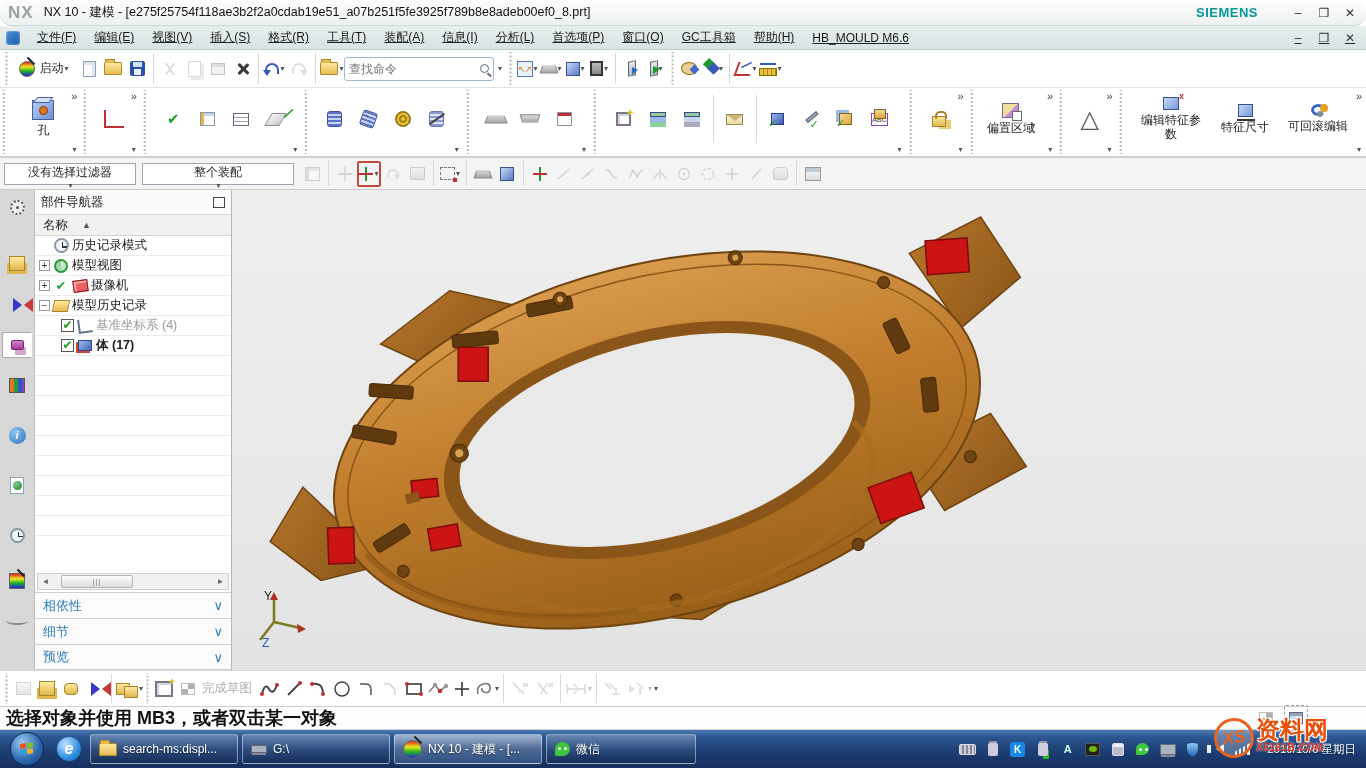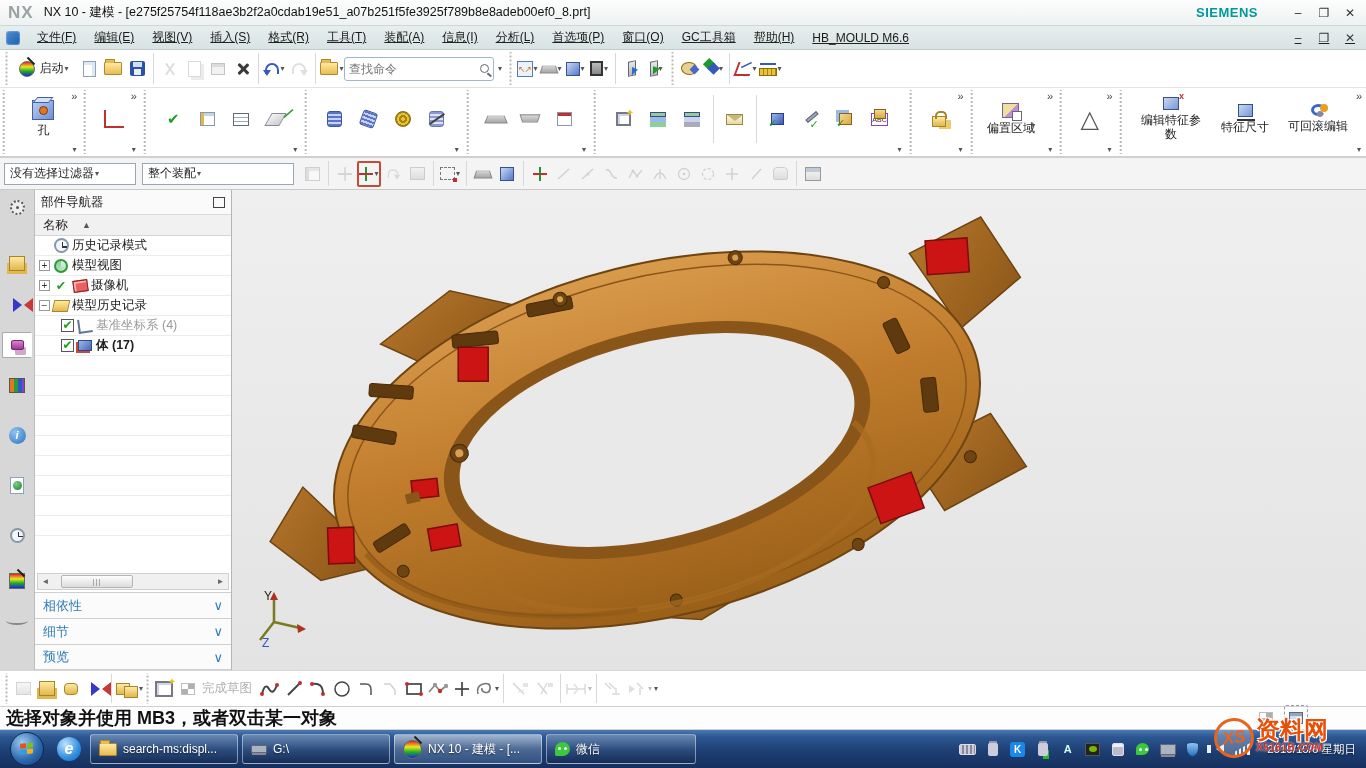--- a/index.html
+++ b/index.html
@@ -1,21 +1,21 @@
 <!DOCTYPE html>
 <html><head>
 <meta charset="utf-8">
 <style>
   * { margin:0; padding:0; box-sizing:border-box; }
   html,body { width:1366px; height:768px; overflow:hidden; }
   body { font-family:"Liberation Sans","DejaVu Sans",sans-serif; font-size:12px; color:#222; background:#fff; }
   #screen { position:relative; width:1366px; height:768px; background:#fff; }
 
   
-  #titlebar { position:absolute; top:0; left:0; right:0; height:26px; background:linear-gradient(#fdfdfd,#eef1f1); display:flex; align-items:center; border-bottom:1px solid #cfd6d6; }
+  #titlebar { position:absolute; top:0; left:0; right:0; height:26px; background:linear-gradient(#fdfdfd,#eef1f1); display:flex; align-items:center; border-bottom:1px solid #cfd6d6;border-radius:12px; }
   .nx-logo { font-weight:bold; font-size:17px; color:#9aa4a4; letter-spacing:1px; margin:0 10px 0 8px; }
   #titlebar .title { font-size:12.5px; color:#111; flex:1; white-space:nowrap; overflow:hidden; }
   .siemens { color:#009999; font-weight:bold; font-size:13px; letter-spacing:.5px; margin-right:32px; }
   .winbtns { display:flex; gap:10px; margin-right:8px; color:#333; }
   .winbtns span { width:16px; text-align:center; cursor:default; font-size:12px; }
 
   
   #menubar { position:absolute; top:26px; left:0; right:0; height:24px; background:linear-gradient(#e7eeee,#d9e3e3); display:flex; align-items:center; border-bottom:1px solid #c2cccc;text-decoration:underline; }
   .menu-appicon { width:14px; height:14px; margin:0 8px 0 6px; background:linear-gradient(135deg,#4f8fd0,#1b5fae); border-radius:3px; box-shadow:inset 0 0 2px #bcd9f2; }
   .menu-item { padding:3px 9px; white-space:nowrap; color:#1a1a1a; }
@@ -37,21 +37,21 @@
   #ribbon { position:absolute; top:88px; left:0; right:0; height:70px; background:#fff; display:flex; border-bottom:2px solid #d0d0d0; }
   .rgroup { display:flex; align-items:center; position:relative; padding:4px 10px 10px 8px; }
   .rgroup .ovf { position:absolute; top:2px; right:4px; }
   .rgroup .dd { position:absolute; bottom:2px; right:5px; font-size:8px; }
   .bigbtn { display:flex; flex-direction:column; align-items:center; justify-content:center; min-width:56px; padding:2px 4px; border-radius:3px; }
   .bigbtn .lbl { font-size:12px; margin-top:3px; text-align:center; line-height:1.2; white-space:pre-line; }
   .mbtn { width:34px; height:34px; display:flex; align-items:center; justify-content:center; border-radius:3px; }
 
   
   #selbar { position:absolute; top:158px; left:0; right:0; height:32px; background:#f4f4f4; border-bottom:1px solid #c9c9c9; display:flex; align-items:center; padding-left:4px; }
-  .selselect { height:22px; border:1px solid #9aa7b2; background:#fff; display:flex; align-items:center; padding:0 5px; margin-right:6px; font-size:12px; color:#222; }
+  .selselect { height:22px; border:1px solid #9aa7b2; background:#fff; display:flex; align-items:center; padding:0 5px; margin-right:6px; font-size:12px; color:#222;flex-direction:column; }
   .hl { outline:2px solid #c64a3a; outline-offset:-2px; }
 
   
   #main { position:absolute; top:190px; left:0; right:0; height:480px; display:flex; }
   #resbar { width:35px; background:#d7d7d7; border-right:1px solid #bdbdbd; display:flex; flex-direction:column; align-items:center; padding-top:4px; gap:14px; }
   .resico { width:26px; height:26px; display:flex; align-items:center; justify-content:center; border-radius:2px; }
   .resico.active { background:#fff; border:1px solid #aaa; border-right-color:#fff; width:30px; }
 
   #navigator { width:197px; background:#fff; border-right:1px solid #b5b5b5; display:flex; flex-direction:column; font-size:12.5px; }
   #nav-header { height:25px; display:flex; align-items:center; justify-content:space-between; padding:0 6px; border-bottom:1px solid #d9d9d9; background:#fafafa; }

